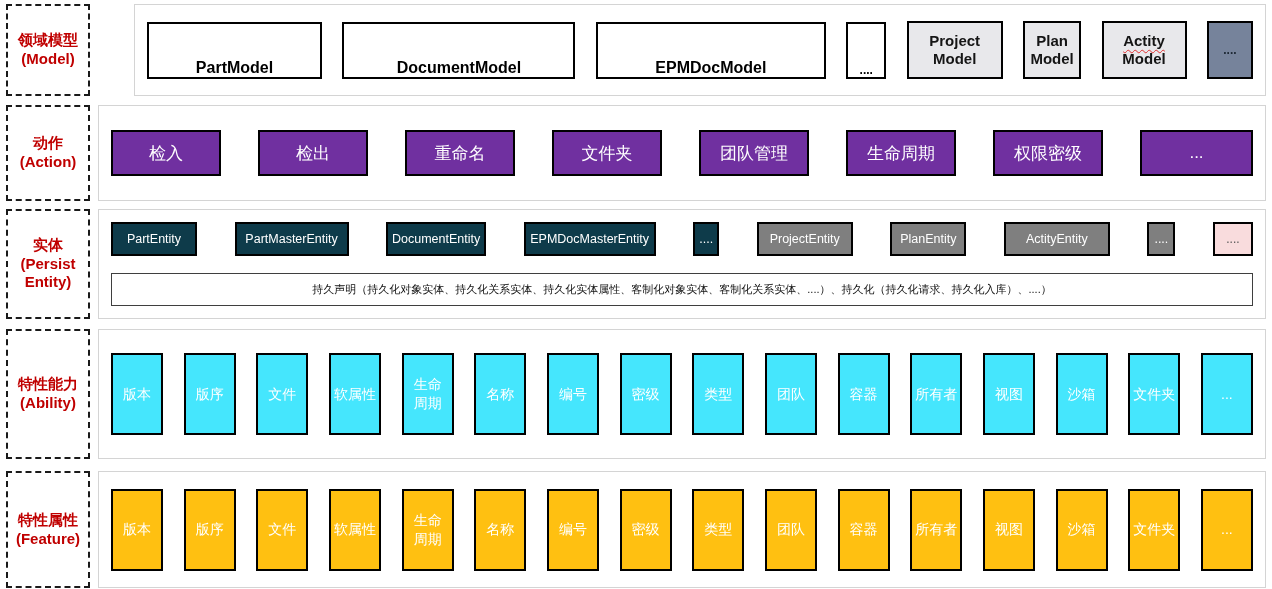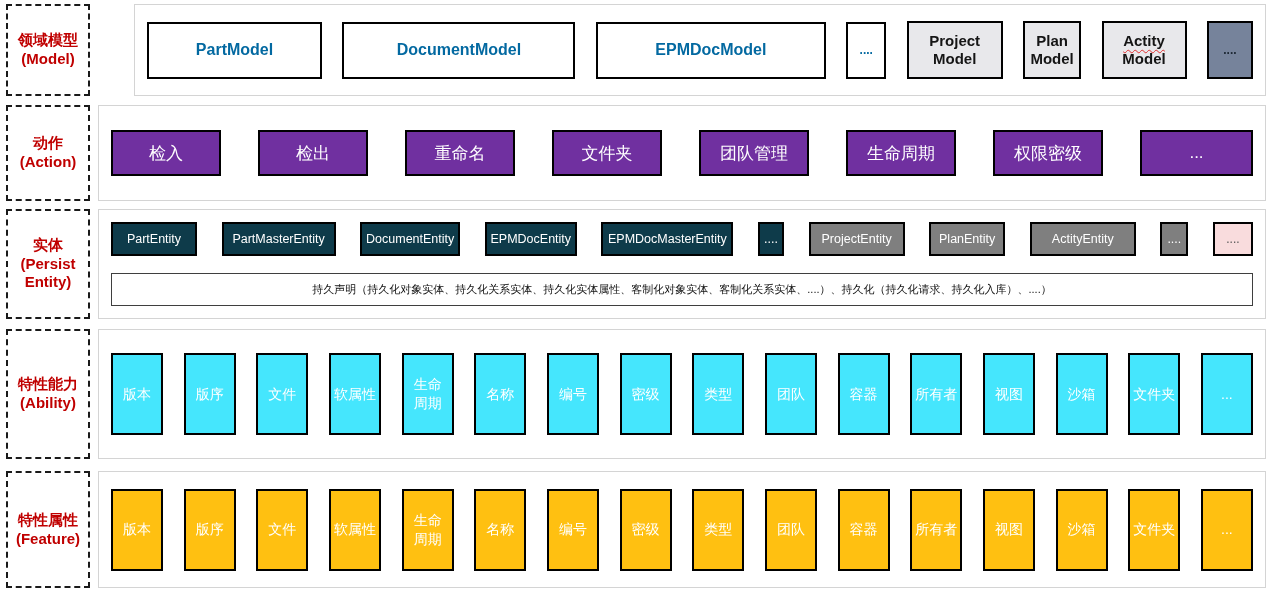--- a/index.html
+++ b/index.html
@@ -35,21 +35,21 @@
     width:100%; height:33px; border:1px solid #3f3f3f; box-sizing:border-box;
     display:flex; align-items:center; justify-content:center;
     font-size:11px; color:#111; white-space:nowrap; overflow:hidden;
   }
 
   .b {
     border:2px solid #000; box-sizing:border-box; flex:0 0 auto;
     display:flex; flex-direction:column; align-items:center; justify-content:center;
     text-align:center; overflow:hidden;
   }
-  .model-white { background:#fff;     height:57px; font-weight:700; font-size:16px; color:#0369a1; }
+  .model-white { background:#fff;     height:57px; font-weight:700; font-size:16px; color:#000000;justify-content:flex-end; }
   .model-white.dots { font-size:12px; }
   .model-gray  { background:#E8E8EB;  height:58px; font-weight:700; font-size:15px; line-height:1.2; color:#151515; }
   .model-slate { background:#76839B;  height:58px; font-weight:700; font-size:12px; color:#1c2733; }
   .action      { background:#7030A0;  height:46px; color:#fff; font-size:17px; }
   .ent-teal    { background:#0E3B4A;  height:34px; color:#fff; font-size:12.5px; }
   .ent-gray    { background:#7F7F7F;  height:34px; color:#fff; font-size:12.5px; }
   .ent-pink    { background:#F9DCDD;  height:34px; color:#555; font-size:12px; }
   .cap         { height:82px; color:#fff; font-size:14px; line-height:1.35; }
   .cap.cyan    { background:#45E6FD; }
   .cap.orange  { background:#FFC011; }
@@ -143,23 +143,20 @@
     <div class="entity-boxes">
         <div class="b ent-teal" style="width: 86px; text-align: right;">
           <span>PartEntity</span>
         </div>
         <div class="b ent-teal" style="width: 114px;">
           <span>PartMasterEntity</span>
         </div>
         <div class="b ent-teal" style="width: 100px;">
           <span>DocumentEntity</span>
         </div>
-        <div class="b ent-teal" style="width: 92px;">
-          <span>EPMDocEntity</span>
-        </div>
         <div class="b ent-teal" style="width: 132px;">
           <span>EPMDocMasterEntity</span>
         </div>
         <div class="b ent-teal" style="width: 26px;">
           <span>....</span>
         </div>
         <div class="b ent-gray" style="width: 96px;">
           <span>ProjectEntity</span>
         </div>
         <div class="b ent-gray" style="width: 76px;">

